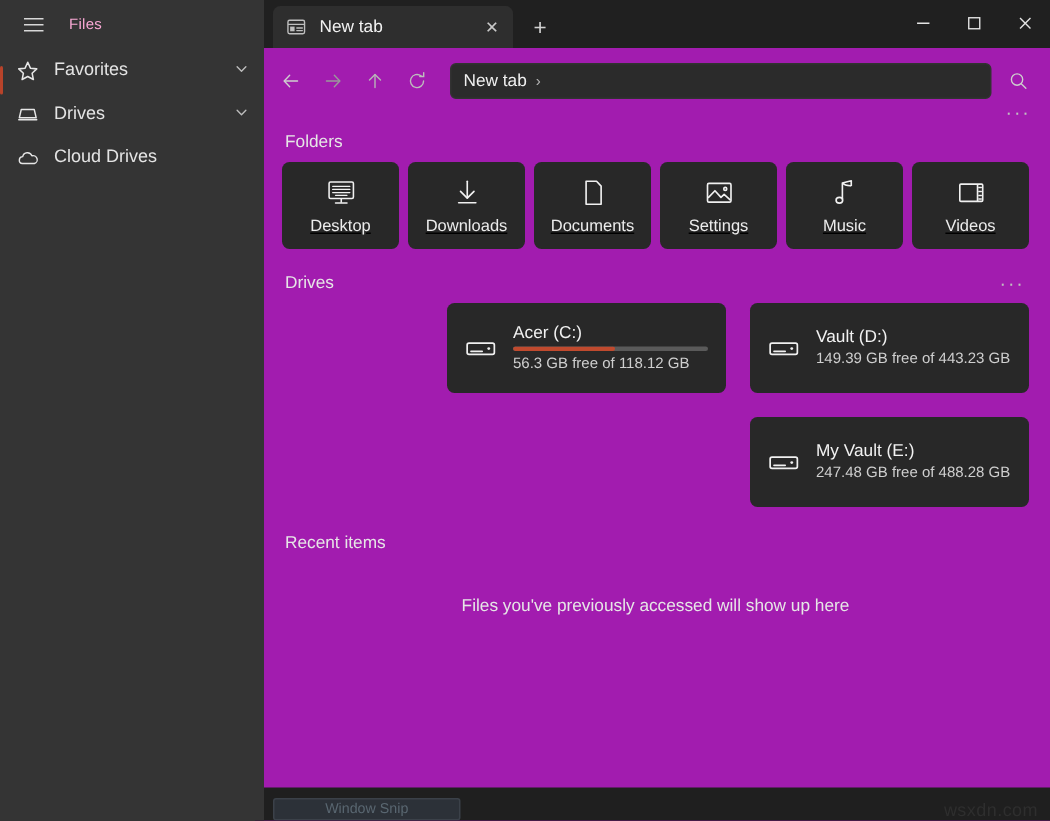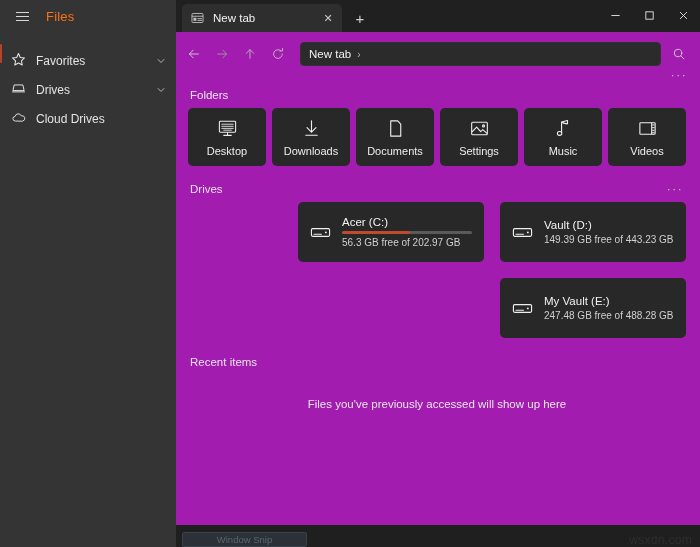--- a/index.html
+++ b/index.html
@@ -31,27 +31,27 @@
     gap: 10px;
   }
   .hamburger {
     width: 28px; height: 26px;
     display: flex; flex-direction: column; justify-content: center;
     align-items: center; gap: 3px;
     cursor: pointer; border-radius: 3px;
   }
   .hamburger span { display:block; width: 13px; height: 1px; background: #d8d8d8; }
   .sb-app-title {
-    font-size: 13px; color: #f97316; letter-spacing: .2px;
+    font-size: 10px; color: #f9a8d4; letter-spacing: .2px;
   }
   .sb-nav { margin-top: 7px; display: flex; flex-direction: column; }
   .sb-item {
     position: relative;
     height: 29px;
-    display: flex; align-items: flex-end;
+    display: flex; align-items: flex-start;
     padding: 0 8px 0 10px;
     cursor: pointer;
     gap: 9px;
   }
   .sb-item .accent {
     position: absolute; left: 0; top: 5px;
     width: 2px; height: 19px;
     background: #b8432a;
     border-radius: 2px;
     display: none;
@@ -172,20 +172,21 @@
     margin-bottom: 17px;
   }
   .folder-card {
     width: 78px; height: 58px;
     background: #282828;
     border-radius: 5px;
     display: flex; flex-direction: column;
     align-items: center; justify-content: center;
     gap: 6px;
     cursor: pointer;
+    text-decoration: underline;
   }
   .folder-ico { height: 21px; display: flex; align-items: center; justify-content: center; }
   .folder-label { font-size: 11px; color: #ededed; }
 
   
   .drives-wrap { display: flex; flex-wrap: wrap; gap: 16px; margin-bottom: 18px; justify-content: flex-end; }
   .drive-card {
     width: 186px; height: 60px;
     background: #282828;
     border-radius: 5px;
@@ -480,21 +481,21 @@
               <rect x="1.5" y="3.5" width="19" height="8" rx="1.3"></rect>
               <line x1="4.2" y1="9.3" x2="12" y2="9.3" stroke-linecap="round"></line>
               <circle cx="16.6" cy="7.4" r="1.0" fill="#f0f0f0" stroke="none"></circle>
             </svg>
           </div>
           <div class="drive-body">
             <div class="drive-name">Acer (C:)</div>
             <div class="drive-bar">
               <div class="fill" style="width: 52%;"></div>
             </div>
-            <div class="drive-sub">56.3 GB free of 202.97 GB</div>
+            <div class="drive-sub">56.3 GB free of 118.12 GB</div>
           </div>
         </div>
 
         <div class="drive-card">
           <div class="drive-ico">
             <svg width="21" height="15" viewBox="0 0 22 15" fill="none" stroke="#f0f0f0" stroke-width="1.2" stroke-linejoin="round">
               <rect x="1.5" y="3.5" width="19" height="8" rx="1.3"></rect>
               <line x1="4.2" y1="9.3" x2="12" y2="9.3" stroke-linecap="round"></line>
               <circle cx="16.6" cy="7.4" r="1.0" fill="#f0f0f0" stroke="none"></circle>
             </svg>

